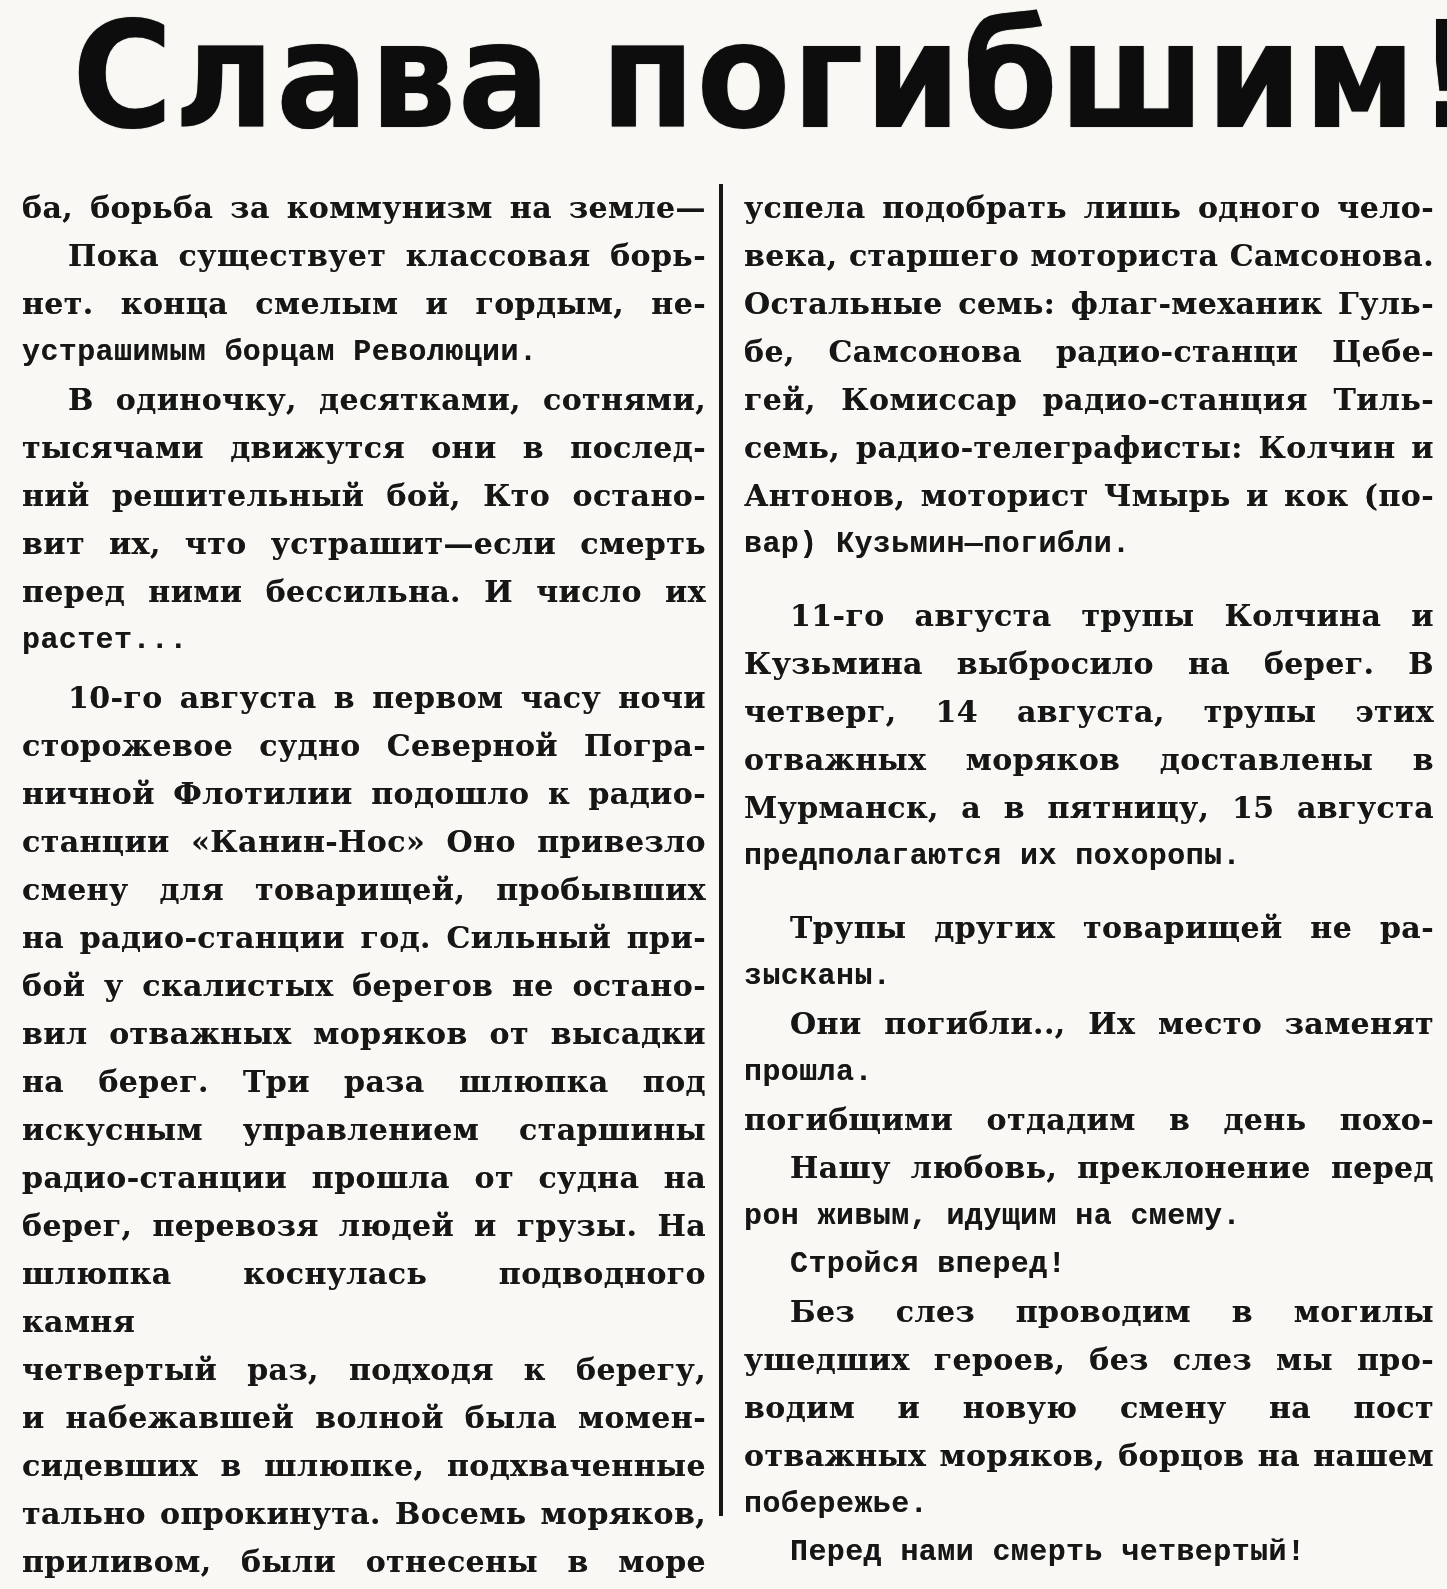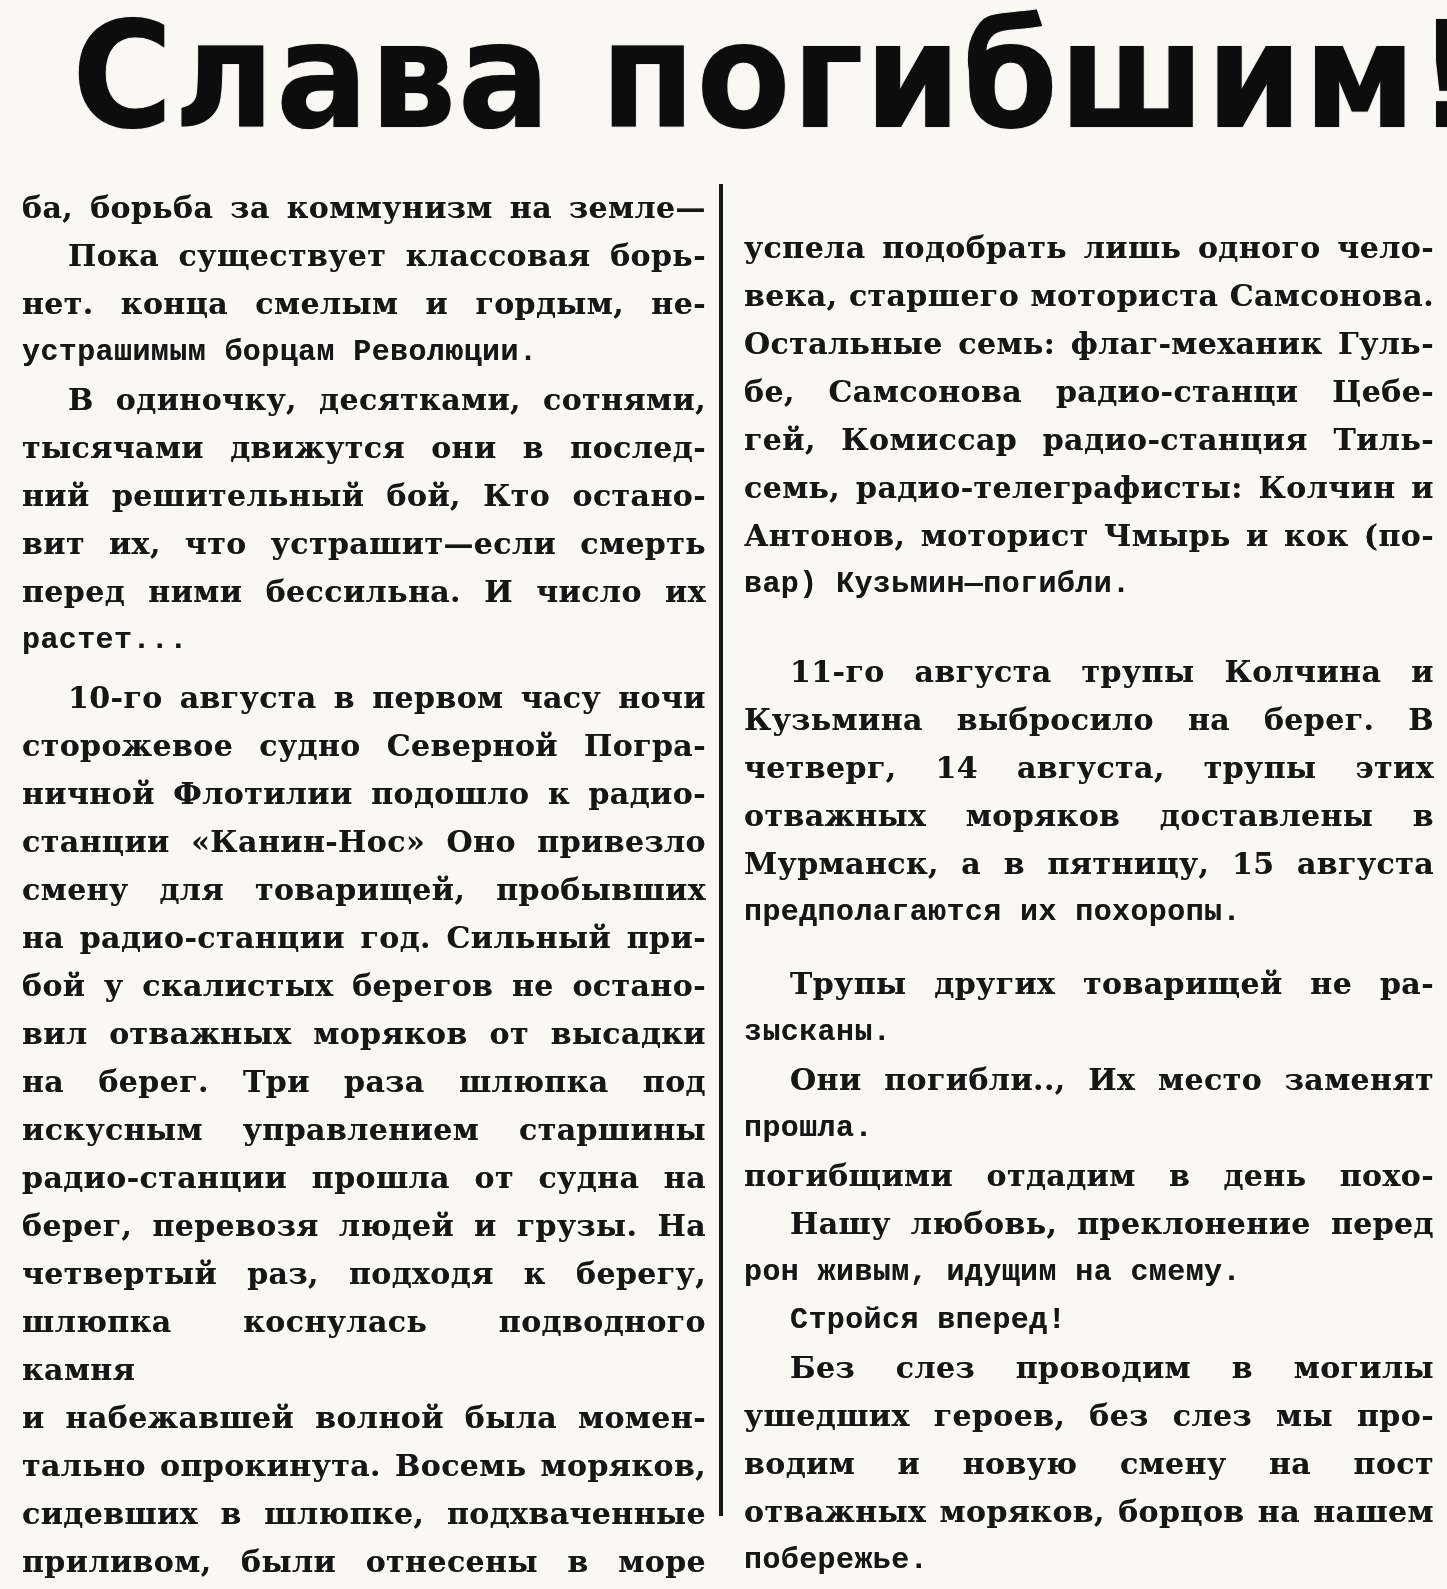--- a/index.html
+++ b/index.html
@@ -50,21 +50,21 @@
   .divider{
     position:absolute;
     left:719px;
     top:184px;
     width:4px;
     height:1332px;
     background:#171717;
   }
   .para{margin:0;}
   .para.gap-small{margin-bottom:10px;}
-  .para.gap-large{margin-bottom:24px;margin-top:40px;}
+  .para.gap-large{margin-bottom:24px;}
   .line{
     text-align:justify;
     text-align-last:justify;
     white-space:normal;
   }
   .line.first{text-indent:46px;}
   .line.endline{text-align-last:left;font-family:Liberation Mono, monospace;}
 </style>
 </head>
 <body>
@@ -93,25 +93,25 @@
         <div class="line">ничной Флотилии подошло к радио-</div>
         <div class="line">станции «Канин-Нос» Оно привезло</div>
         <div class="line">смену для товарищей, пробывших</div>
         <div class="line">на радио-станции год. Сильный при-</div>
         <div class="line">бой у скалистых берегов не остано-</div>
         <div class="line">вил отважных моряков от высадки</div>
         <div class="line">на берег. Три раза шлюпка под</div>
         <div class="line">искусным управлением старшины</div>
         <div class="line">радио-станции прошла от судна на</div>
         <div class="line">берег, перевозя людей и грузы. На</div>
+        <div class="line">шлюпка коснулась подводного камня</div>
         <div class="line">четвертый раз, подходя к берегу,</div>
-        <div class="line">шлюпка коснулась подводного камня</div>
         <div class="line">и набежавшей волной была момен-</div>
+        <div class="line">сидевших в шлюпке, подхваченные</div>
         <div class="line">тально опрокинута. Восемь моряков,</div>
-        <div class="line">сидевших в шлюпке, подхваченные</div>
         <div class="line">приливом, были отнесены в море</div>
         <div class="line">Спасательная шлюпка с тральщика</div>
       </div>
     </div>
 
   <div class="divider"></div>
 
   <div class="col col-right">
       <div class="para gap-large">
         <div class="line">успела подобрать лишь одного чело-</div>

